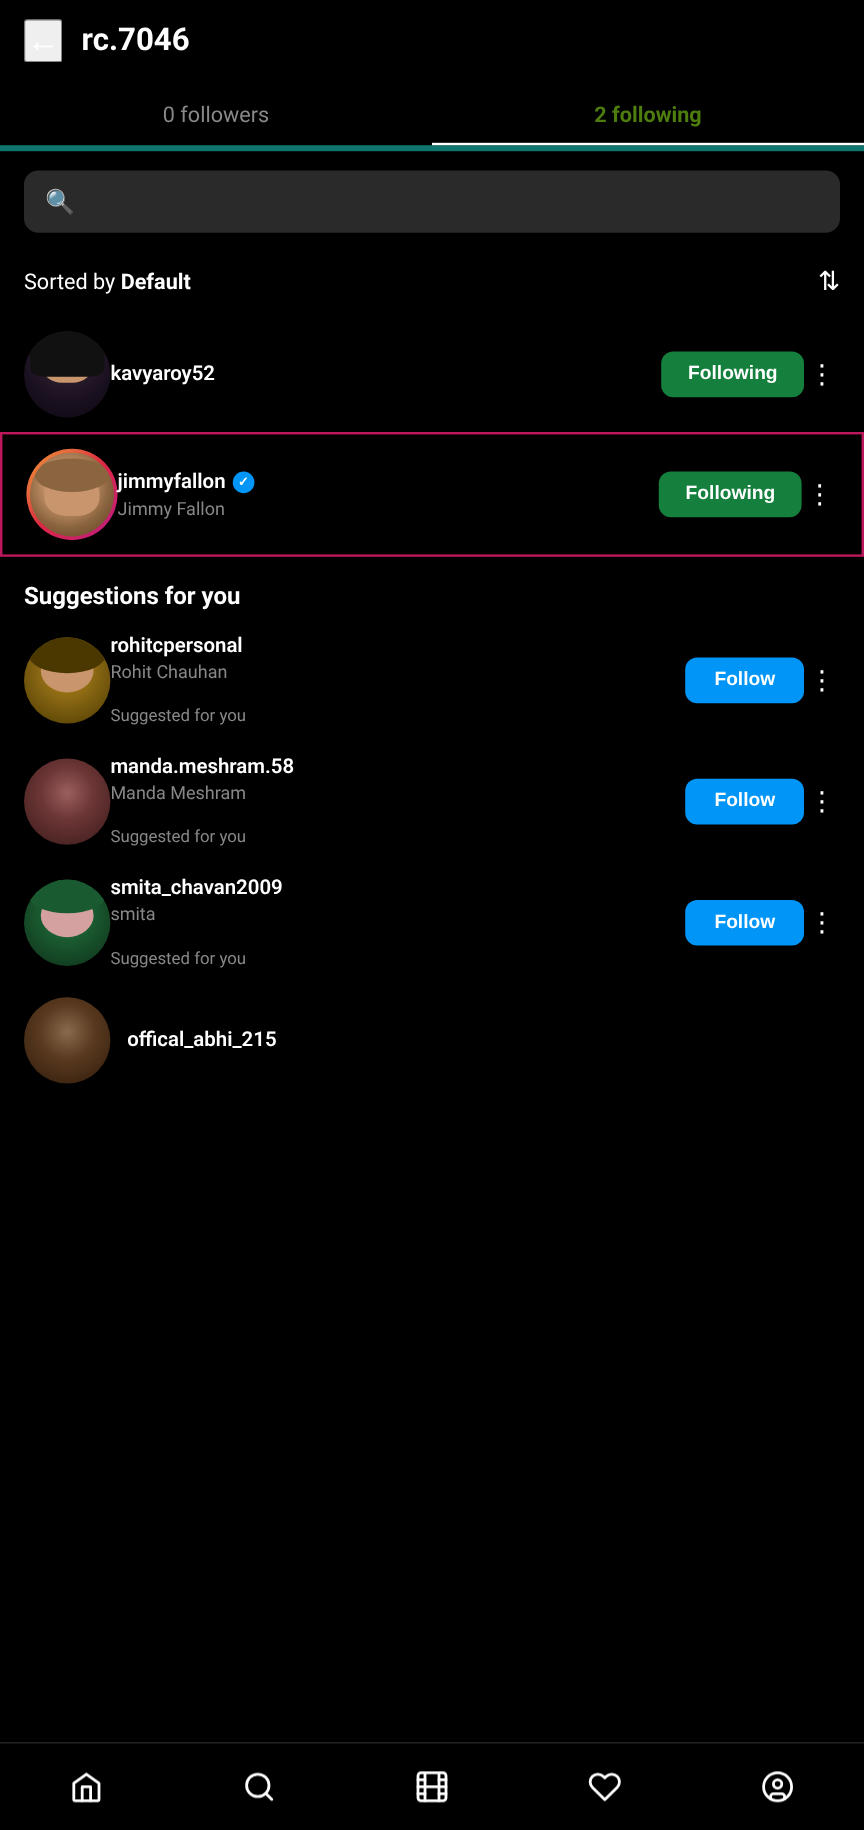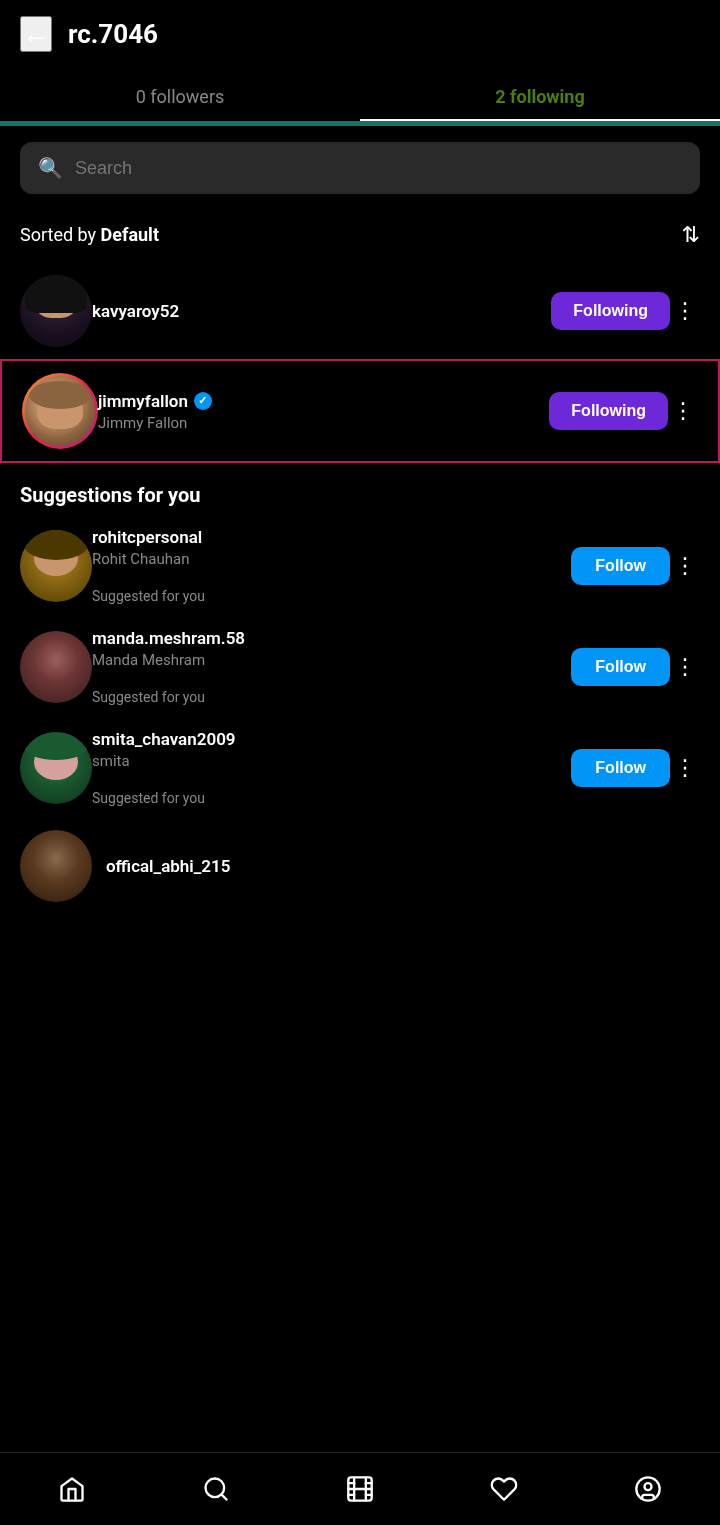--- a/index.html
+++ b/index.html
@@ -215,21 +215,21 @@
       color: #888;
       margin-top: 3px;
     }
     .suggested-text {
       font-size: 14px;
       color: #888;
       margin-top: 20px;
     }
 
     .following-btn {
-      background: #6d28d9;
+      background: #15803d;
       border: none;
       border-radius: 10px;
       padding: 10px 22px;
       color: #fff;
       font-size: 16px;
       font-weight: 600;
       cursor: pointer;
       flex-shrink: 0;
     }
     .follow-btn {
@@ -306,21 +306,20 @@
     <span>0 followers</span>
   </div>
   <div class="tab active">
     <span>2 following</span>
   </div>
 </div>
 
 <div class="search-container">
   <div class="search-box">
     <span class="search-icon">🔍</span>
-    <input class="search-input" type="text" placeholder="Search" style="">
   </div>
 </div>
 
 <div class="sort-bar">
   <span class="sort-text">
     Sorted by <span>Default</span>
   </span>
   <span class="sort-icon">⇅</span>
 </div>
 

